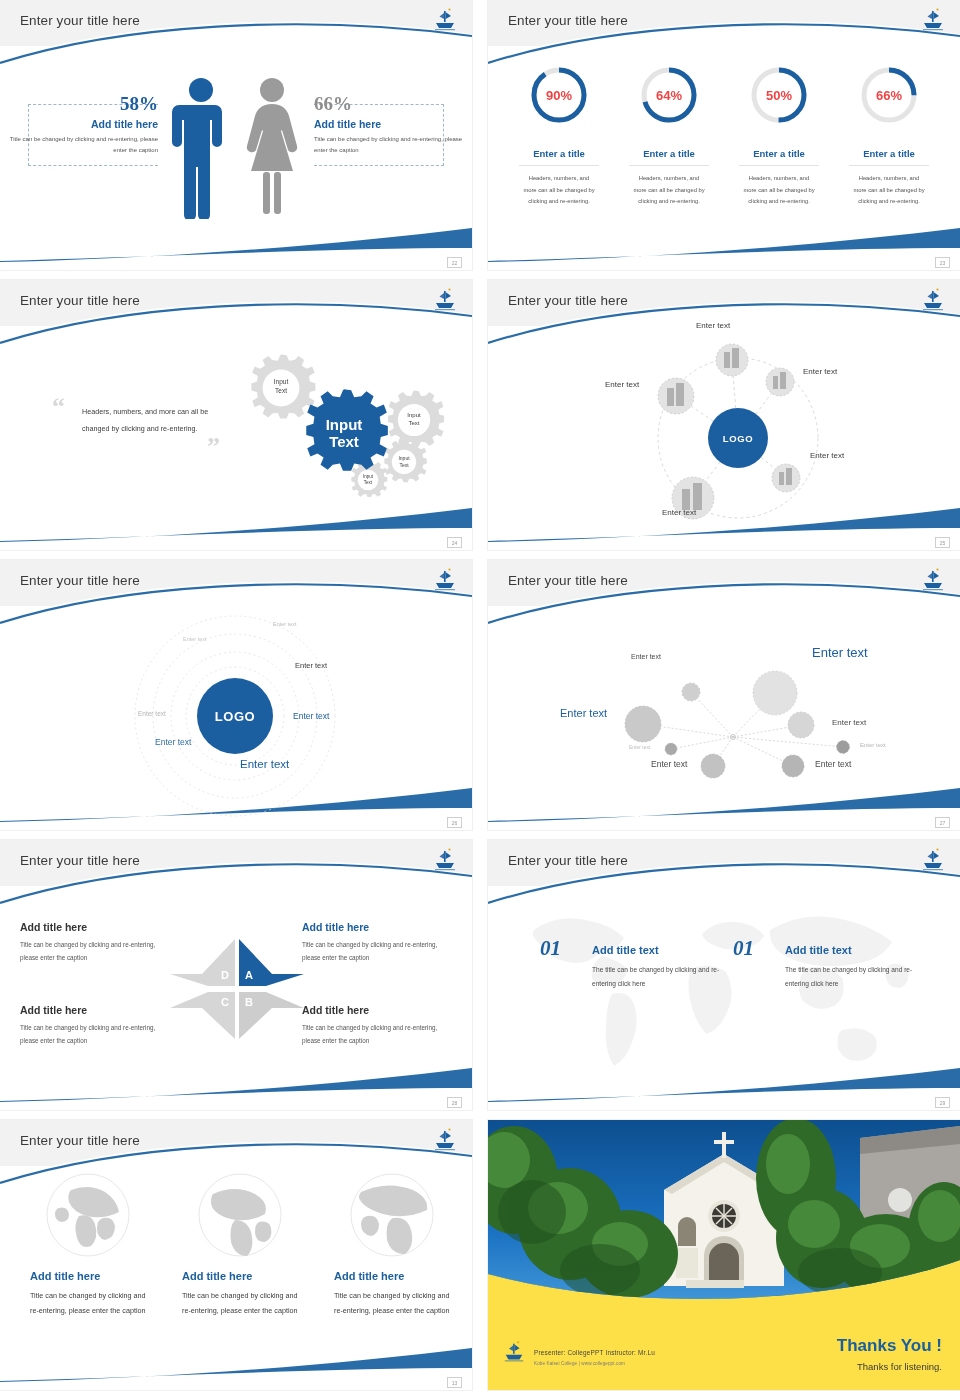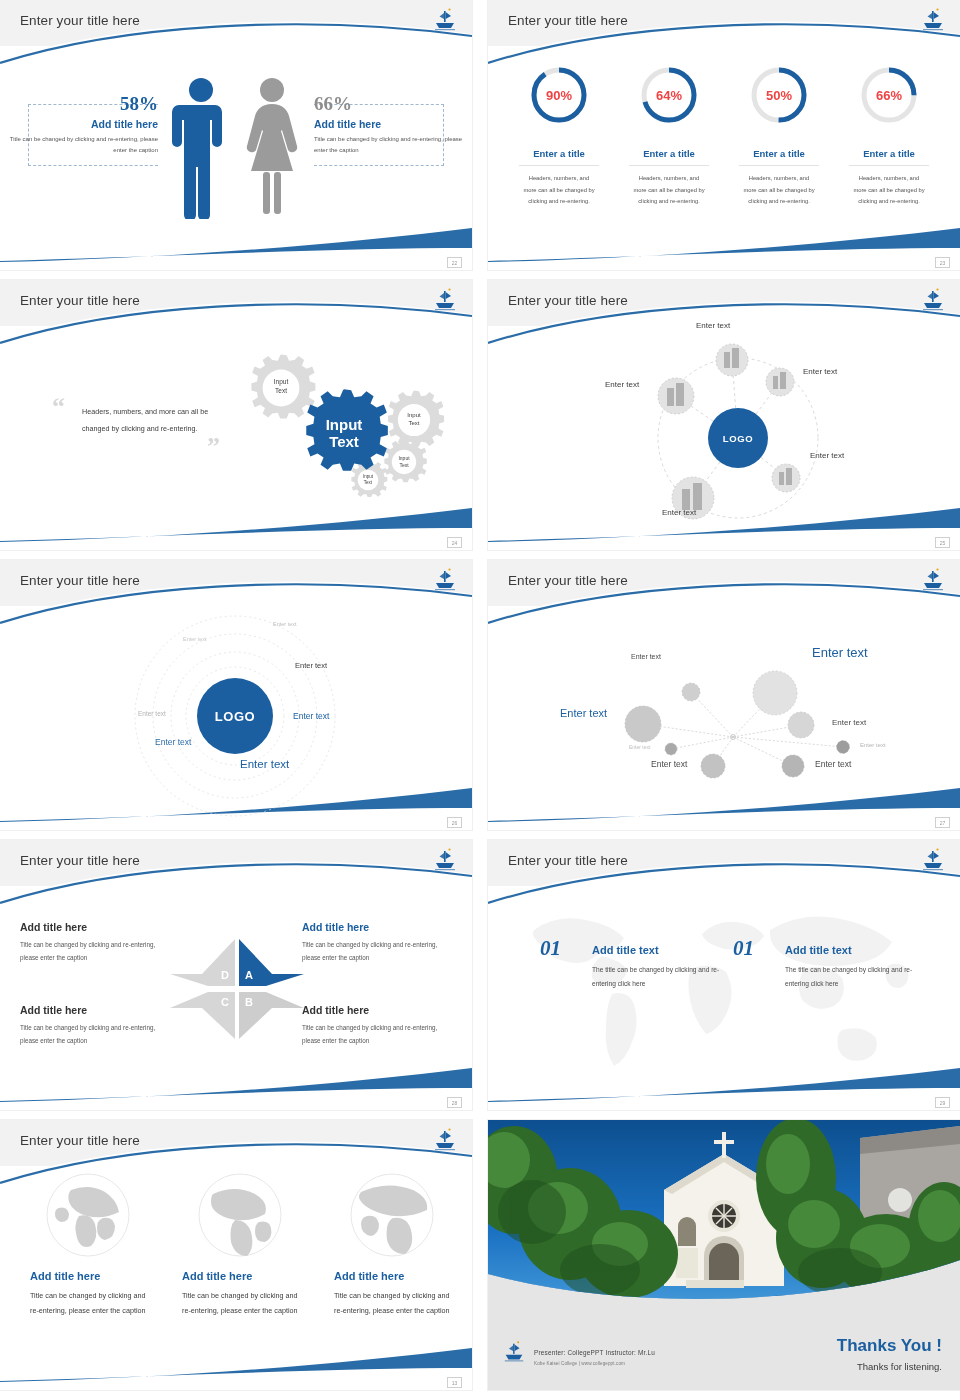--- a/index.html
+++ b/index.html
@@ -122,21 +122,21 @@
   .s8-p { margin-left:52px; margin-top:7px; font-size:6.6px; color:#4a4a4a; line-height:2.1; }
 
   
   .s9-row { position:absolute; left:8px; right:8px; top:6px; display:flex; }
   .s9-col { flex:1; display:flex; flex-direction:column; align-items:flex-start; padding-left:22px; }
   .s9-globe { width:86px; height:86px; align-self:center; margin-left:-14px; }
   .s9-h { font-size:11px; font-weight:bold; color:#1b5fa0; margin-top:12px; }
   .s9-p { font-size:7.2px; color:#3c3c3c; line-height:2.1; margin-top:6px; width:116px; }
 
   
-  .s10 { background:#e5e5e5; }
+  .s10 { background:#fde047; }
   .s10-photo { position:absolute; left:0; top:0; width:100%; height:200px; overflow:hidden; }
   .s10-photo svg { display:block; }
   .s10-foot { position:absolute; left:0; bottom:0; width:100%; height:72px; }
   .s10-logo { position:absolute; left:14px; bottom:26px; width:24px; height:24px; }
   .s10-pres { position:absolute; left:46px; bottom:34px; font-size:6.4px; color:#444; letter-spacing:.2px; }
   .s10-sub  { position:absolute; left:46px; bottom:24px; font-size:4.6px; color:#7a7a7a; letter-spacing:.1px; }
   .s10-thx  { position:absolute; right:18px; bottom:34px; font-size:17px; font-weight:bold; color:#1b5fa0; }
   .s10-thx2 { position:absolute; right:18px; bottom:18px; font-size:9.5px; color:#3a3a3a; }
 </style>
 </head>

